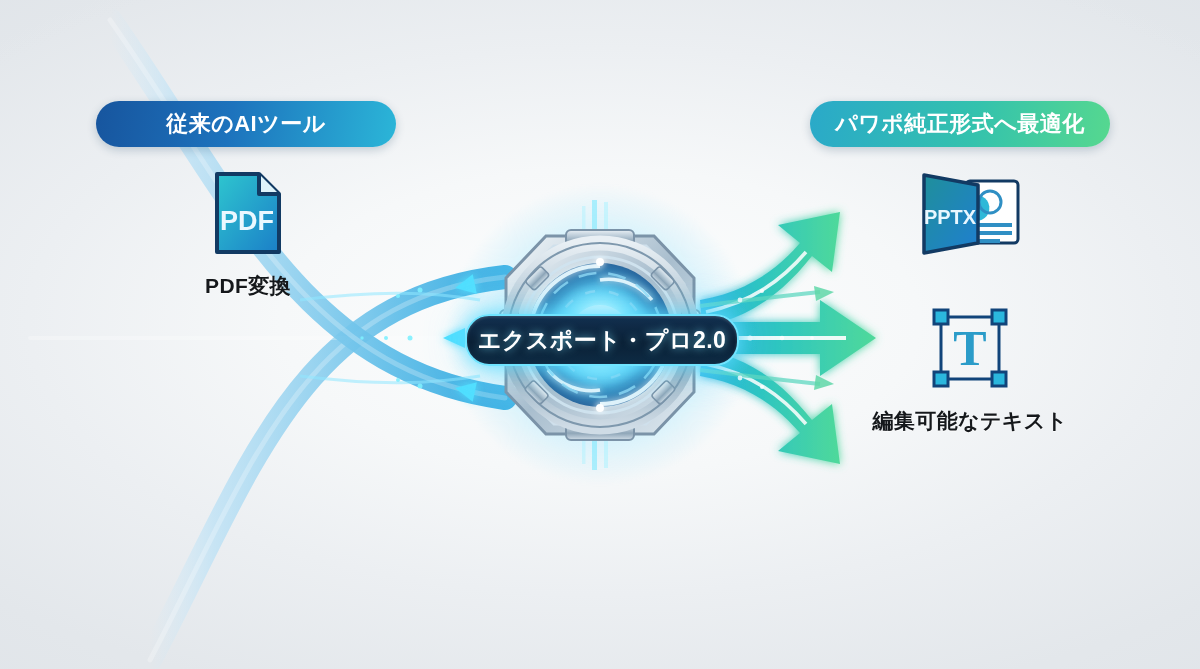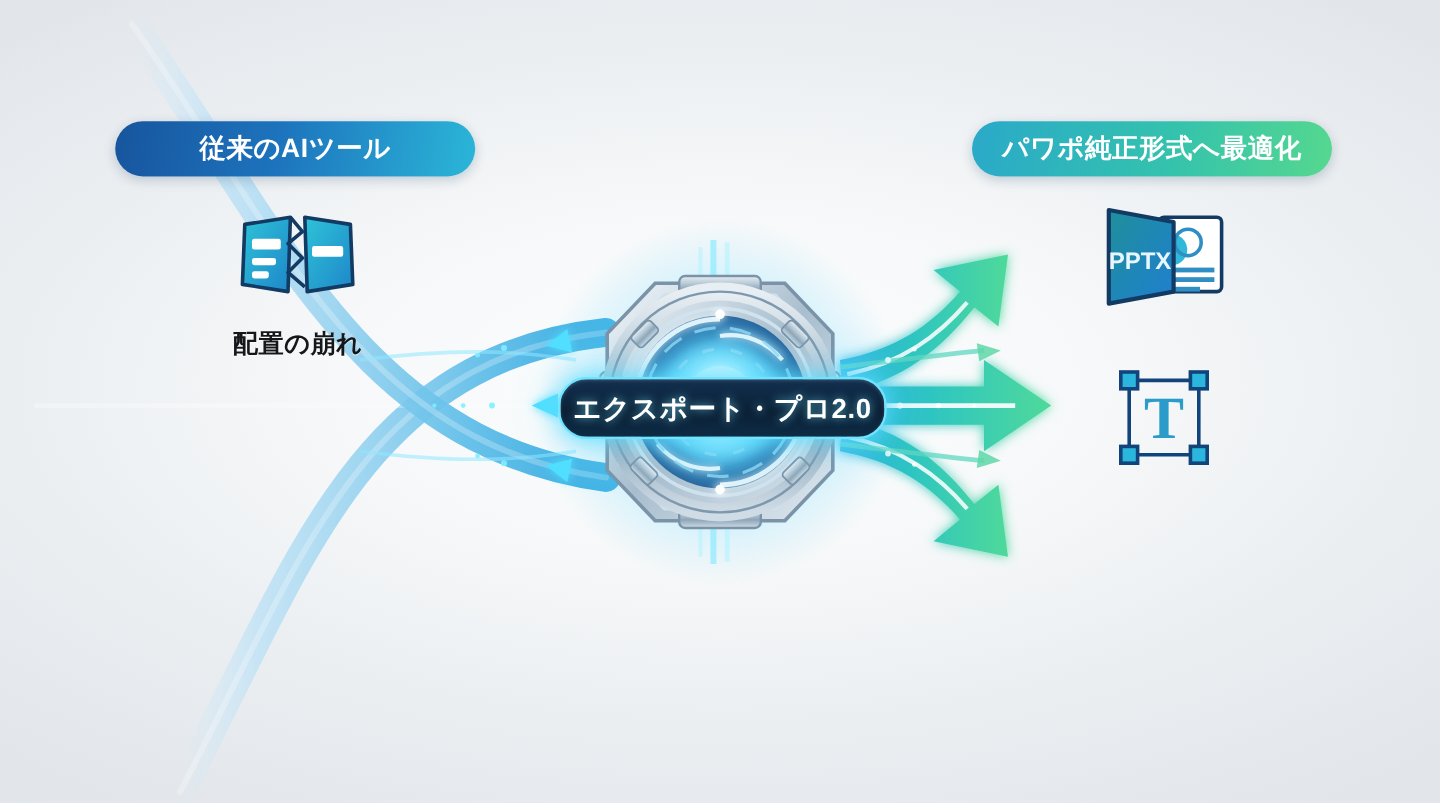--- a/index.html
+++ b/index.html
@@ -279,42 +279,38 @@
 
   <div class="badge" id="badge-left">
     <span>従来のAIツール</span>
   </div>
   <div class="badge" id="badge-right">
     <span>パワポ純正形式へ最適化</span>
   </div>
 
   <div class="col" id="col-left">
 
+
+
     <div class="item">
       <div class="icon-wrap">
-        <svg width="104" height="84" viewBox="0 0 104 84">
+        <svg width="82" height="90" viewBox="0 0 82 90">
           <defs>
-            <linearGradient id="slideG" x1="0" y1="0" x2="1" y2="1">
-              <stop offset="0%" stop-color="#2ec3d8"></stop>
-                <stop offset="100%" stop-color="#1e86c9"></stop>
+            <linearGradient id="pdfG" x1="0" y1="0" x2="1" y2="1">
+              <stop offset="0%" stop-color="#2ec6cf"></stop>
+                <stop offset="100%" stop-color="#1b7fc8"></stop>
             </linearGradient>
           </defs>
-          <path d="M8,16 L46,10 L44,72 L6,66 Z" fill="url(#slideG)" stroke="#123a63" stroke-width="3" stroke-linejoin="round"></path>
-          <path d="M58,10 L96,16 L98,66 L60,72 Z" fill="url(#slideG)" stroke="#123a63" stroke-width="3" stroke-linejoin="round"></path>
-          <path d="M46,10 L56,22 L44,32 L56,44 L44,56 L58,68" fill="none" stroke="#123a63" stroke-width="3" stroke-linejoin="round"></path>
-          <rect x="14" y="28" width="24" height="9" rx="2" fill="#ffffff"></rect>
-          <rect x="14" y="44" width="20" height="6" rx="2" fill="#ffffff"></rect>
-          <rect x="14" y="55" width="14" height="6" rx="2" fill="#ffffff"></rect>
-          <rect x="64" y="34" width="26" height="9" rx="2" fill="#ffffff"></rect>
+          <path d="M10,6 L52,6 L72,26 L72,84 L10,84 Z" fill="url(#pdfG)" stroke="#123a63" stroke-width="4" stroke-linejoin="round"></path>
+          <path d="M52,6 L52,26 L72,26" fill="#dff4fb" stroke="#123a63" stroke-width="4" stroke-linejoin="round"></path>
+          <text x="40" y="62" text-anchor="middle" font-family="Liberation Sans, sans-serif" font-size="27" font-weight="700" fill="#eaf8ff">PDF</text>
         </svg>
       </div>
-      <div class="lbl">配置の崩れ</div>
+      <div class="lbl">PDF変換</div>
     </div>
-
-
   </div>
 
   <div class="col" id="col-right">
 
     <div class="item">
       <div class="icon-wrap">
         <svg width="112" height="88" viewBox="0 0 112 88">
           <defs>
             <linearGradient id="pptxG" x1="0" y1="0" x2="1" y2="1">
               <stop offset="0%" stop-color="#1f8f9b"></stop>
@@ -346,17 +342,18 @@
           </g>
           <g fill="#2bb7dd" stroke="#11447a" stroke-width="3">
             <rect x="7" y="3" width="14" height="14"></rect>
             <rect x="65" y="3" width="14" height="14"></rect>
             <rect x="7" y="65" width="14" height="14"></rect>
             <rect x="65" y="65" width="14" height="14"></rect>
           </g>
           <text x="43" y="58" text-anchor="middle" font-family="Liberation Serif, serif" font-size="50" font-weight="700" fill="#2b9cc9">T</text>
         </svg>
       </div>
+      <div class="lbl">編集可能なテキスト</div>
     </div>
 
   </div>
 
 </div>
 
 </body></html>

